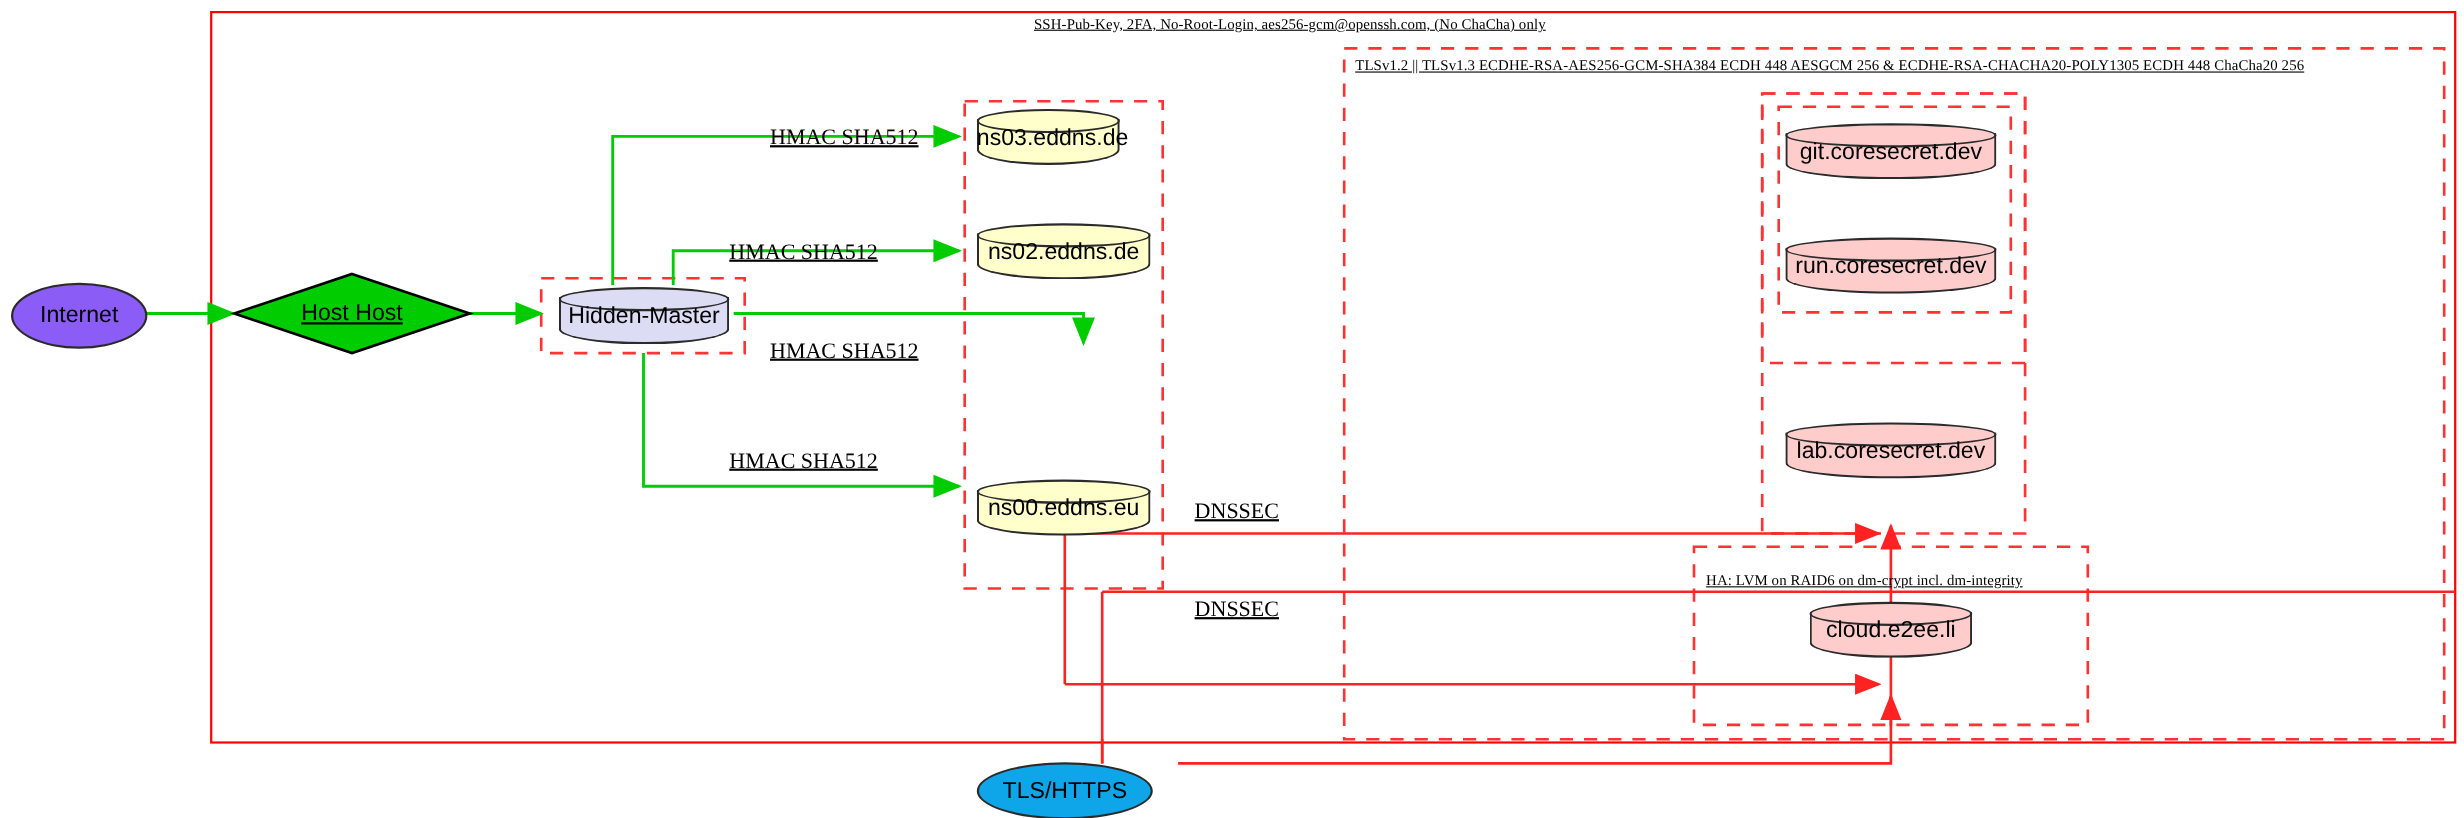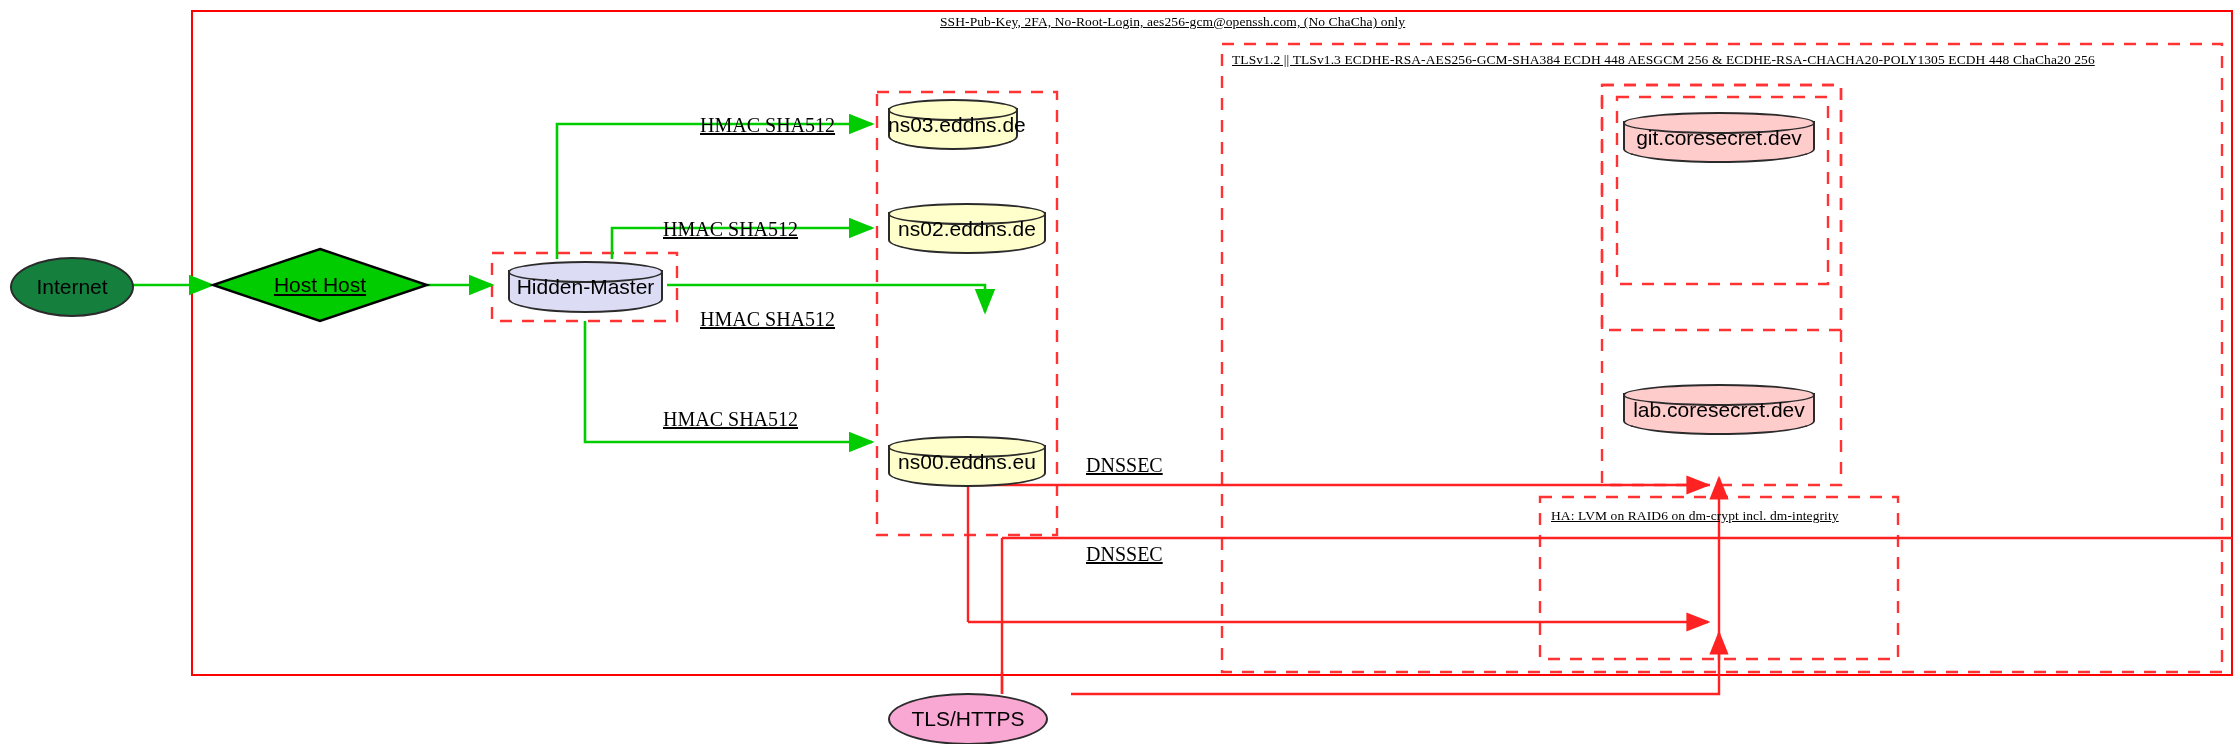--- a/index.html
+++ b/index.html
@@ -84,30 +84,30 @@
     <path d="M1719,500 L1719,478" fill="none" stroke="#ff2222" stroke-width="2.4" marker-end="url(#rArrow)"></path>
     <path d="M1719,660 L1719,633" fill="none" stroke="#ff2222" stroke-width="2.4" marker-end="url(#rArrow)"></path>
 
     <polygon points="320,249 427,285 320,321 213,285" fill="#00cc00" stroke="#000000" stroke-width="2.4"></polygon>
   </svg>
 
   <div class="lbl serif zone-label" style="left:940px;top:14px;">SSH-Pub-Key, 2FA, No-Root-Login, aes256-gcm@openssh.com, (No ChaCha) only</div>
 
   <div class="lbl serif zone-label" style="left:1232px;top:52px;">TLSv1.2 || TLSv1.3 ECDHE-RSA-AES256-GCM-SHA384 ECDH 448 AESGCM 256 &amp; ECDHE-RSA-CHACHA20-POLY1305 ECDH 448 ChaCha20 256</div>
 
-  <div class="lbl serif zone-label" style="left:1551px;top:508px;">HA: LVM on RAID6 on dm-crypt incl. dm-integrity</div>
+  <div class="lbl serif zone-label" style="left:1551px;top:520px;">HA: LVM on RAID6 on dm-crypt incl. dm-integrity</div>
 
   <div class="lbl serif edge-label" style="left:700px;top:114px;">HMAC SHA512</div>
   <div class="lbl serif edge-label" style="left:663px;top:218px;">HMAC SHA512</div>
   <div class="lbl serif edge-label" style="left:700px;top:308px;">HMAC SHA512</div>
   <div class="lbl serif edge-label" style="left:663px;top:408px;">HMAC SHA512</div>
   <div class="lbl serif edge-label" style="left:1086px;top:454px;">DNSSEC</div>
   <div class="lbl serif edge-label" style="left:1086px;top:543px;">DNSSEC</div>
 
-  <div class="ell sans" style="left:10px;top:257px;width:120px;height:56px;background:#15803d;">
+  <div class="ell sans" style="left:10px;top:257px;width:120px;height:56px;background:#8b5cf6;">
     <span>Internet</span>
   </div>
 
   <div class="lbl sans node-label" style="left:213px;top:273px;width:214px;">Host Host</div>
 
   <div class="cyl" style="left:508px;top:261px;width:155px;height:52px;">
     <div class="body" style="background:#dcdcf5;"></div>
     <div class="top" style="background:#dcdcf5;"></div>
     <div class="txt">Hidden-Master</div>
   </div>
@@ -130,25 +130,35 @@
     <div class="top" style="background:#ffffcc;"></div>
     <div class="txt">ns00.eddns.eu</div>
   </div>
 
   <div class="cyl" style="left:1623px;top:112px;width:192px;height:51px;">
     <div class="body" style="background:#ffcccc;"></div>
     <div class="top" style="background:#ffcccc;"></div>
     <div class="txt">git.coresecret.dev</div>
   </div>
 
+  <div class="cyl" style="left:1623px;top:216px;width:192px;height:51px;">
+    <div class="body" style="background:#ffcccc;"></div>
+    <div class="top" style="background:#ffcccc;"></div>
+    <div class="txt">run.coresecret.dev</div>
+  </div>
 
   <div class="cyl" style="left:1623px;top:384px;width:192px;height:51px;">
     <div class="body" style="background:#ffcccc;"></div>
     <div class="top" style="background:#ffcccc;"></div>
     <div class="txt">lab.coresecret.dev</div>
   </div>
 
+  <div class="cyl" style="left:1645px;top:547px;width:148px;height:51px;">
+    <div class="body" style="background:#ffcccc;"></div>
+    <div class="top" style="background:#ffcccc;"></div>
+    <div class="txt">cloud.e2ee.li</div>
+  </div>
 
-  <div class="ell sans" style="left:888px;top:693px;width:156px;height:48px;background:#f9a8d4;">
+  <div class="ell sans" style="left:888px;top:693px;width:156px;height:48px;background:#0ea5e9;">
     <span>TLS/HTTPS</span>
   </div>
 
 </div>
 
 </body></html>

